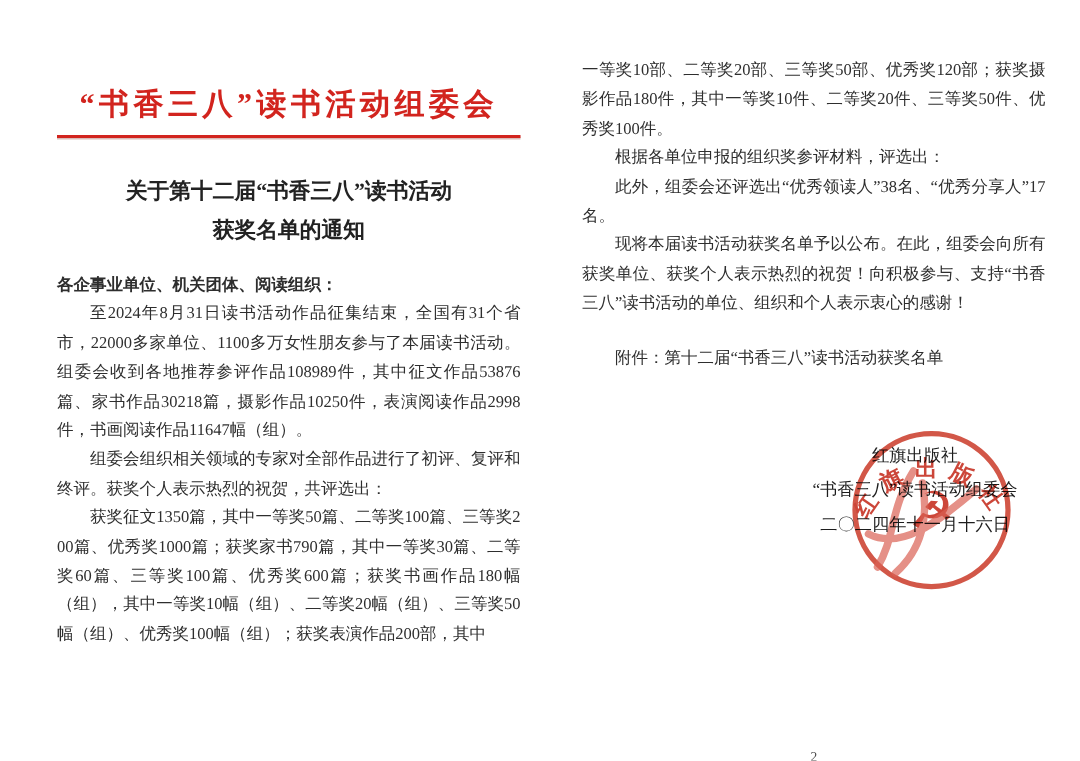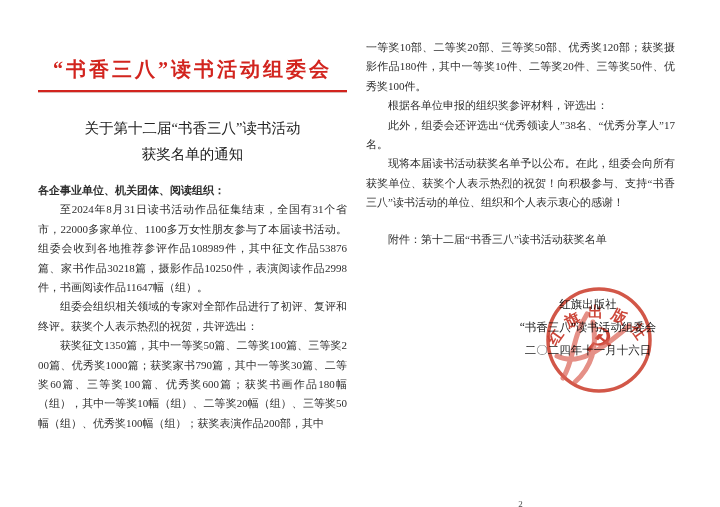--- a/index.html
+++ b/index.html
@@ -11,21 +11,21 @@
   html,body{margin:0;padding:0;}
   body{
     width:720px;height:507px;
     background:#ffffff;
     font-family:"Liberation Serif","DejaVu Serif",serif;
     position:relative;overflow:hidden;
   }
   .canvas{position:absolute;inset:0;background:#ffffff;}
   .page{position:absolute;top:0;height:507px;background:#ffffff;}
   #page1{left:30px;width:325px;}
-  #page2{left:358px;width:325px;}
+  #page2{left:380px;width:325px;}
   .inner{position:relative;margin:0 8px;height:100%;}
 
   .header-title{
     margin-top:56px;
     text-align:center;
     color:var(--red);
     font-weight:bold;
     font-size:20px;
     letter-spacing:3px;
     white-space:nowrap;
@@ -33,21 +33,21 @@
   .header-rule{
     height:2px;
     background:var(--red);
     margin-top:7px;
     box-shadow:0 1px 0 rgba(150,60,50,.35);
   }
   .doc-title{
     margin-top:23px;
     text-align:center;
     font-size:14.5px;
-    font-weight:normal;
+    font-weight:bold;
     line-height:26px;
     color:#222;
   }
   .body-text{
     margin-top:14px;
     font-size:11px;
     line-height:19.4px;
     text-align:justify;
     text-justify:inter-character;
     color:var(--ink);

